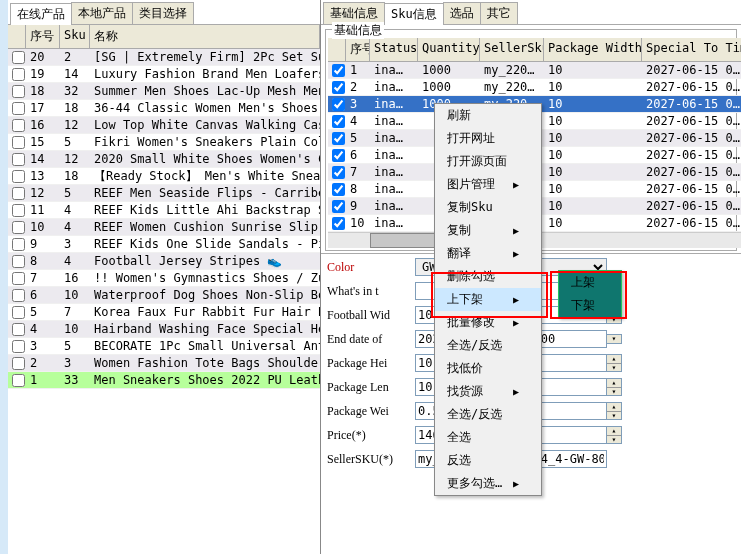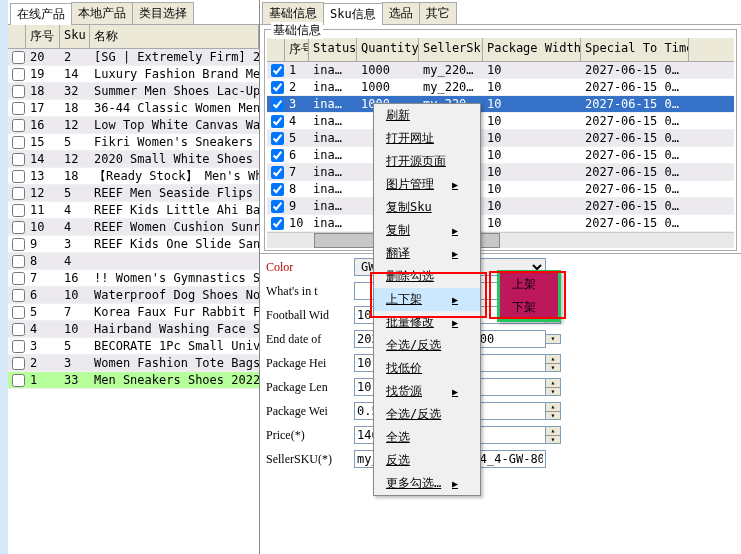--- a/index.html
+++ b/index.html
@@ -1,19 +1,19 @@
 <!DOCTYPE html>
 <html><head>
 <meta charset="utf-8">
 <style>
   * { box-sizing: border-box; margin: 0; padding: 0; }
   body { font-family: "SimSun", "宋体", monospace; font-size: 12px; background: #fff; color: #000; width: 741px; height: 554px; overflow: hidden; }
   .wrap { display: flex; height: 100%; }
   .leftcol { width: 8px; background: #d6e9f8; }
-  .left-panel { width: 252px; border-right: 1px solid #888; display: flex; flex-direction: column; }
+  .left-panel { width: 313px; border-right: 1px solid #888; display: flex; flex-direction: column; }
   .right-panel { flex: 1; display: flex; flex-direction: column; overflow: hidden; }
 
   .tabs { display: flex; background: #fff; border-bottom: 1px solid #aaa; padding: 2px 0 0 2px; }
   .tabs .tab { padding: 2px 6px; border: 1px solid #aaa; border-bottom: none; margin-right: -1px; background: #ece9d8; cursor: pointer; }
   .tabs .tab.active { background: #fff; position: relative; top: 1px; }
 
   .groupbox { border: 1px solid #aaa; margin: 4px 4px 0 4px; position: relative; flex: 0 0 auto; }
   .groupbox > .title { position: absolute; top: -8px; left: 6px; background: #fff; padding: 0 2px; }
 
   .grid-hdr { display: flex; background: #ece9d8; border-bottom: 1px solid #aaa; }
@@ -43,24 +43,24 @@
   .form-row label { width: 88px; font-family: Liberation Serif, serif; }
   .form-row .field { flex: 1; display: flex; align-items: center; }
   .form-row input[type="text"], .form-row select { width: 192px; height: 18px; font: inherit; border: 1px solid #7f9db9; padding: 0 2px; }
   .spin { display: flex; }
   .spin .btns { display: flex; flex-direction: column; border: 1px solid #7f9db9; border-left: none; }
   .spin .btns div { height: 8px; width: 14px; font-size: 8px; line-height: 7px; text-align: center; background: #ece9d8; cursor: pointer; }
   .spin .btns div + div { border-top: 1px solid #999; }
 
   
   .menu { position: absolute; background: #f0f0f0; border: 1px solid #888; box-shadow: 2px 2px 3px rgba(0,0,0,0.25); z-index: 50; }
-  .menu .mi { padding: 3px 22px 3px 12px; display: flex; justify-content: space-between; align-items: center; cursor: pointer; text-decoration: underline; }
+  .menu .mi { padding: 3px 22px 3px 12px; display: flex; justify-content: space-between; align-items: center; cursor: pointer; }
   .menu .mi.hover { background: #cce8ff; }
   .menu .arrow { font-size: 10px; }
-  .submenu { position: absolute; background: #be185d; border: 3px solid #22c55e; box-shadow: 2px 2px 3px rgba(0,0,0,0.25); z-index: 60; }
+  .submenu { position: absolute; background: #0f766e; border: 1px solid #22c55e; box-shadow: 2px 2px 3px rgba(0,0,0,0.25); z-index: 60; }
   .submenu .mi { padding: 3px 22px 3px 12px; cursor: pointer; }
 
   .redbox { position: absolute; border: 2px solid #ff0000; pointer-events: none; z-index: 80; }
   .scroll-h { height: 16px; background: #e9e9e9; border-top: 1px solid #ccc; display: flex; }
   .scroll-h .thumb { background: #c7c7c7; border: 1px solid #888; width: 40%; margin-left: 10%; }
 </style>
 </head>
 <body>
 
 <div class="wrap">
@@ -148,20 +148,21 @@
         <div class="row">
           <div class="cell chk"><input type="checkbox" style=""></div>
     <div class="cell c-seq">9</div>
           <div class="cell c-sku">3</div>
           <div class="cell c-name">REEF Kids One Slide Sandals - Pink</div>
         </div>
         <div class="row alt">
           <div class="cell chk"><input type="checkbox" style=""></div>
     <div class="cell c-seq">8</div>
           <div class="cell c-sku">4</div>
+          <div class="cell c-name">Football Jersey Stripes 👟</div>
         </div>
         <div class="row">
           <div class="cell chk"><input type="checkbox" style=""></div>
     <div class="cell c-seq">7</div>
           <div class="cell c-sku">16</div>
           <div class="cell c-name">!! Women's Gymnastics Shoes / Zumba</div>
         </div>
         <div class="row alt">
           <div class="cell chk"><input type="checkbox" style=""></div>
     <div class="cell c-seq">6</div>

